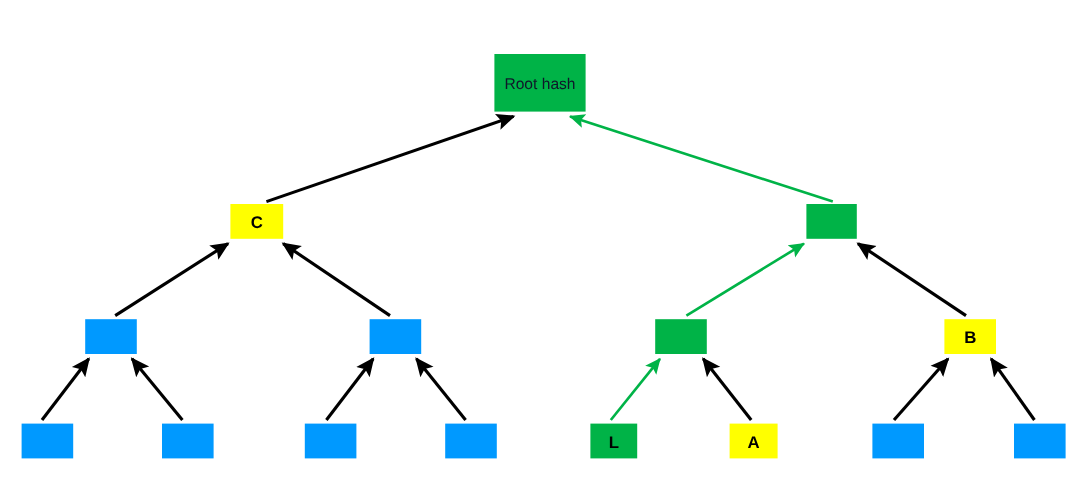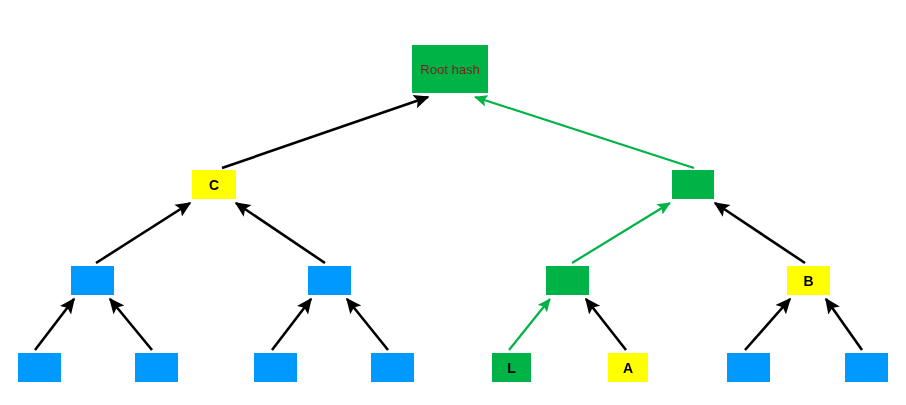--- a/index.html
+++ b/index.html
@@ -67,21 +67,21 @@
         <line x1="388" y1="350" x2="347" y2="299" stroke="#000000" stroke-width="2.6" stroke-linecap="butt" marker-end="url(#arrow-black)"></line>
         <line x1="509" y1="350" x2="550" y2="299" stroke="#00b347" stroke-width="2.2" stroke-linecap="butt" marker-end="url(#arrow-green)"></line>
         <line x1="626" y1="350" x2="586" y2="299" stroke="#000000" stroke-width="2.6" stroke-linecap="butt" marker-end="url(#arrow-black)"></line>
         <line x1="745" y1="350" x2="790" y2="299" stroke="#000000" stroke-width="2.6" stroke-linecap="butt" marker-end="url(#arrow-black)"></line>
         <line x1="862" y1="350" x2="826" y2="299" stroke="#000000" stroke-width="2.6" stroke-linecap="butt" marker-end="url(#arrow-black)"></line>
       </g>
   </svg>
 
   <div id="nodes-group">
       <div class="node" style="left: 412px; top: 45px; width: 76px; height: 48px; background: rgb(0, 179, 71);">
-        <span class="node-label" style="color: #7f1d1d; font-size: 13px; font-weight: normal;">Root hash</span>
+        <span class="node-label" style="color: #0f172a; font-size: 13px; font-weight: normal;">Root hash</span>
       </div>
       <div class="node" style="left: 192px; top: 170px; width: 44px; height: 29px; background: rgb(255, 255, 0);">
         <span class="node-label" style="color: rgb(0, 0, 0); font-size: 14px; font-weight: bold;">C</span>
       </div>
       <div class="node" style="left: 672px; top: 170px; width: 42px; height: 29px; background: rgb(0, 179, 71);">
         <span class="node-label" style="color: rgb(0, 0, 0); font-size: 14px; font-weight: bold;"></span>
       </div>
       <div class="node" style="left: 71px; top: 266px; width: 43px; height: 29px; background: rgb(0, 153, 255);">
         <span class="node-label" style="color: rgb(0, 0, 0); font-size: 14px; font-weight: bold;"></span>
       </div>

